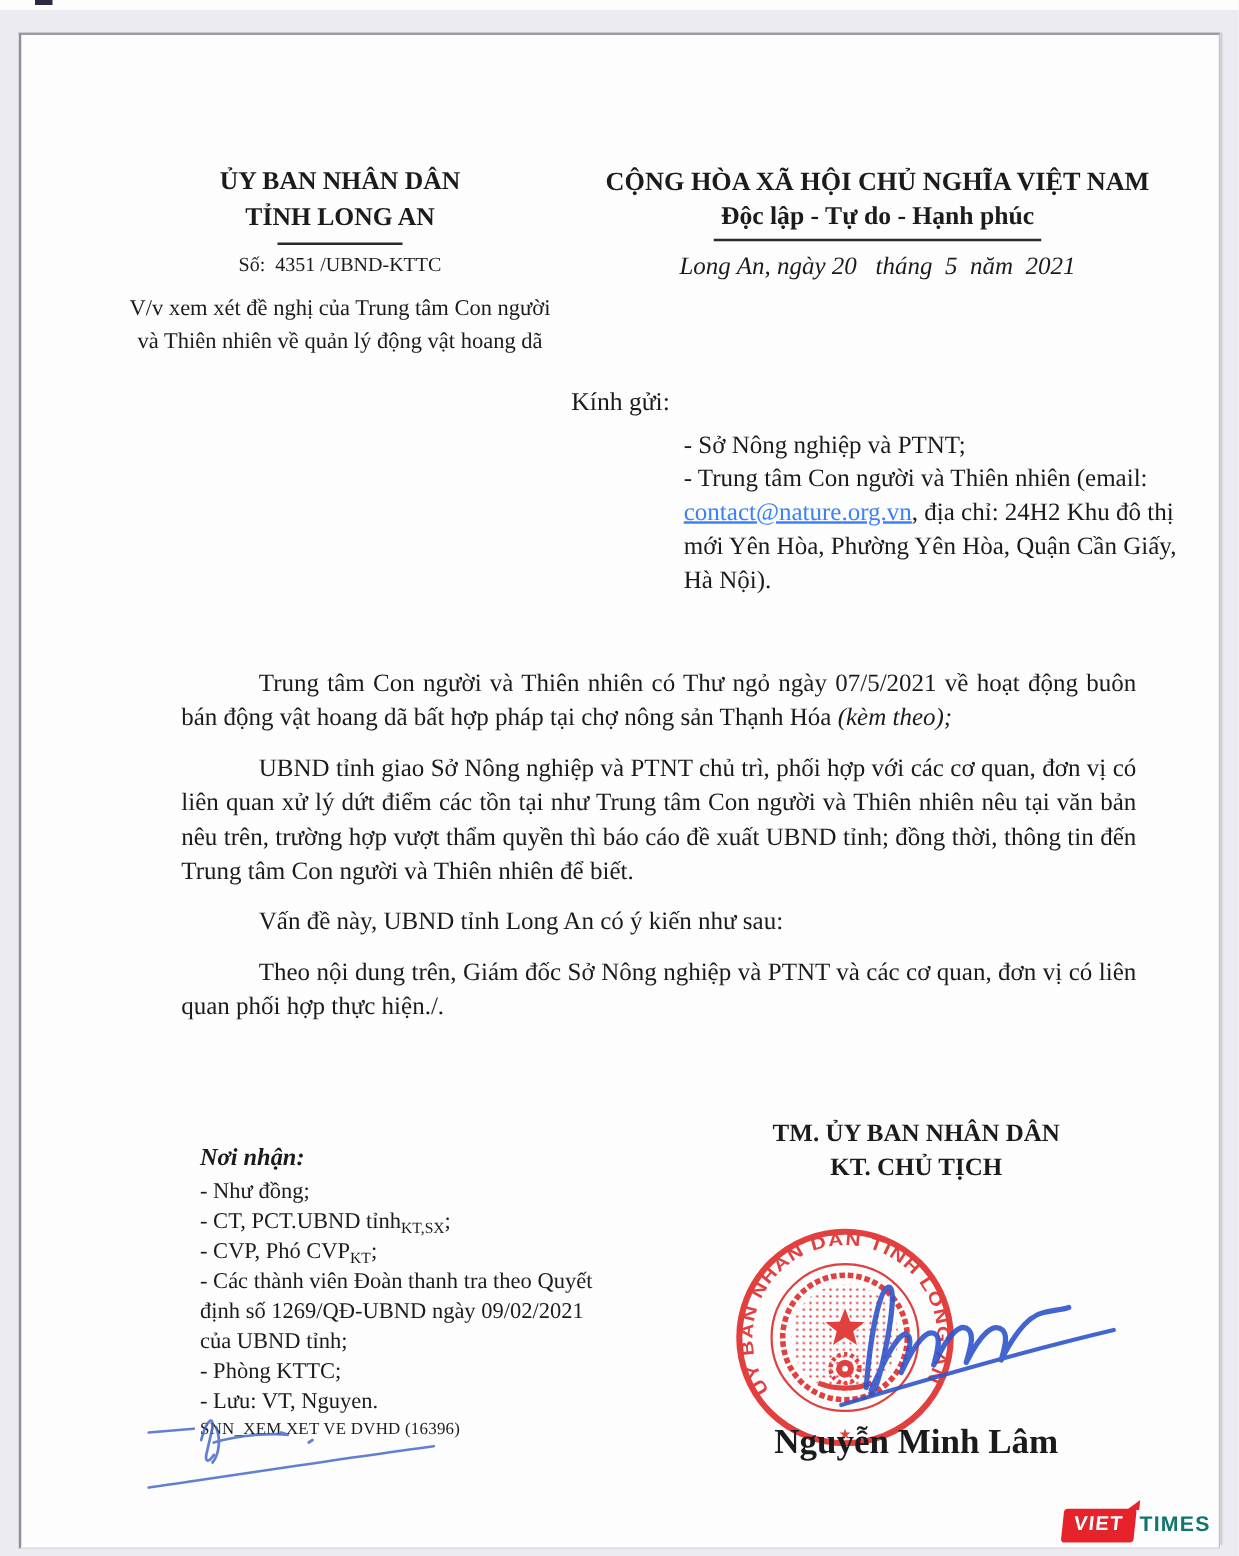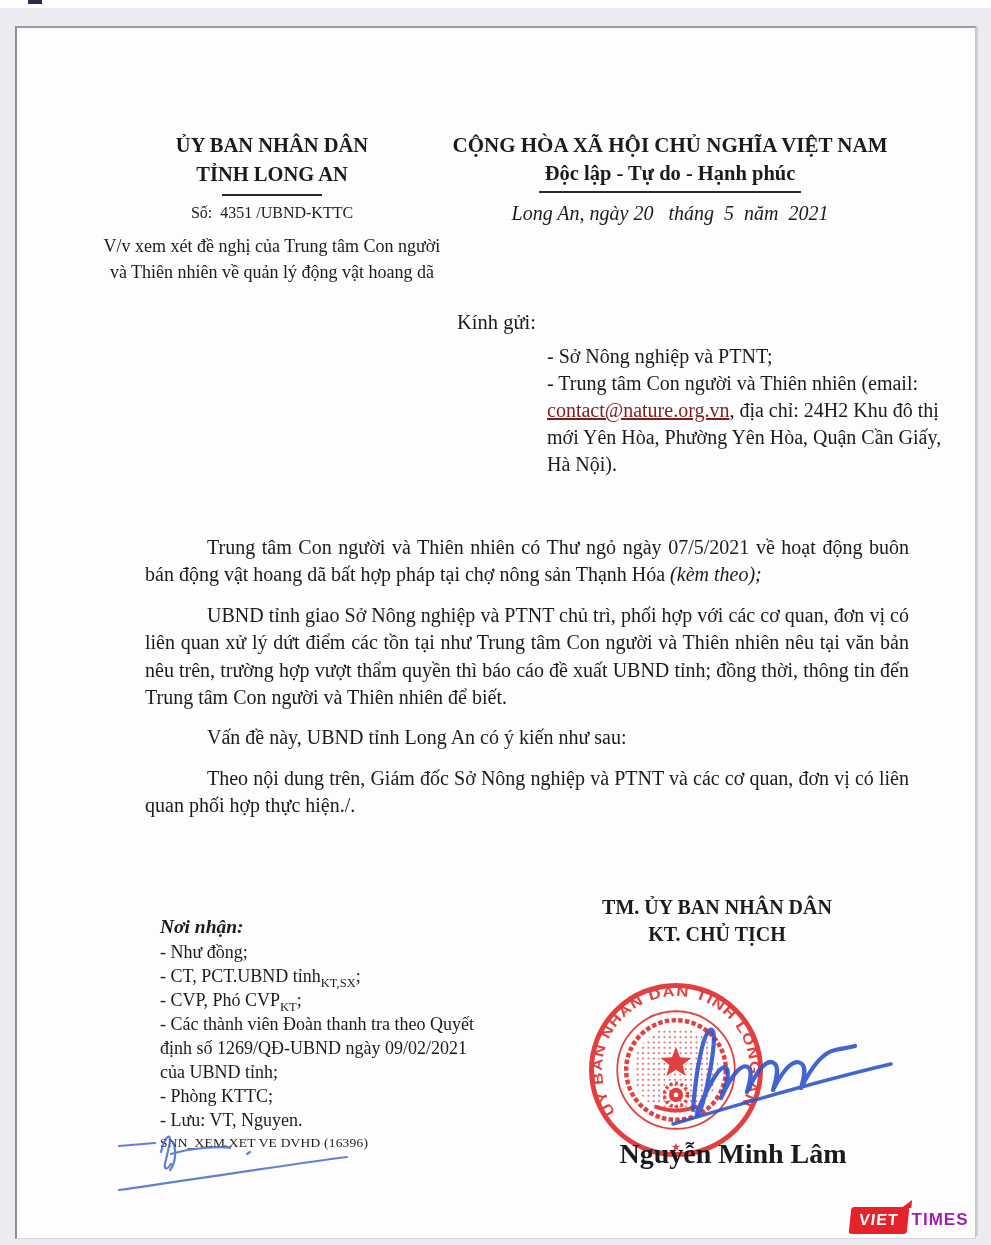--- a/index.html
+++ b/index.html
@@ -17,38 +17,38 @@
     border-left:2px solid #8f8f99;border-top:2px solid #9b9ba6;
     border-right:1px solid #c6c6d0;border-bottom:1px solid #d5d5de;
   }
   .abs{position:absolute;}
   
   .issuer{left:85px;top:103px;width:340px;text-align:center;}
   .issuer-l1,.issuer-l2{font-weight:bold;font-size:20.5px;line-height:29px;}
   .issuer-rule{width:100px;border-top:2px solid #2a2a2a;margin:5px auto 4px auto;}
   .doc-number{font-size:16px;line-height:26px;white-space:pre;}
   .doc-subject{font-size:18px;line-height:26px;margin-top:7px;}
-  .national{left:420px;top:103px;width:466px;text-align:center;}
+  .national{left:452px;top:103px;width:466px;text-align:center;}
   .national-l1{font-weight:bold;font-size:21px;line-height:28px;}
   .national-l2{font-weight:bold;font-size:20.5px;line-height:28px;}
   .national-rule{width:262px;border-top:2px solid #2a2a2a;margin:4px auto 2px auto;}
   .dateline{font-style:italic;font-size:20px;line-height:27px;margin-top:7px;white-space:pre;}
   
   .salutation{left:440px;top:283px;font-size:20.5px;}
   .recipients{left:530px;top:315px;width:396px;font-size:20px;line-height:27px;}
-  .email-link{color:#7f1d1d;text-decoration:underline;cursor:pointer;}
+  .email-link{color:#3b82f6;text-decoration:underline;cursor:pointer;}
   
   .body-text{left:128px;top:506px;width:764px;}
   .body-text p{
     margin:0 0 13px 0;font-size:20px;line-height:27.4px;
     text-align:justify;text-indent:62px;
   }
   .body-text p em{}
   
-  .sign-head{left:504px;top:866px;width:392px;text-align:center;
+  .sign-head{left:520px;top:866px;width:392px;text-align:center;
     font-weight:bold;font-size:20px;line-height:27px;}
   .sign-name{left:520px;top:1110px;width:392px;text-align:center;
     font-weight:bold;font-size:28px;}
   .seal{left:570px;top:953px;width:178px;height:178px;}
   .handsig{left:646px;top:980px;width:244px;height:128px;}
   .initials{left:82px;top:1096px;width:270px;height:90px;}
   
   .noi-nhan{left:143px;top:886px;width:332px;}
   .noi-nhan-title{font-weight:bold;font-style:italic;font-size:19.5px;line-height:26px;}
   .noi-nhan-item{font-size:18px;line-height:24px;}
@@ -61,21 +61,21 @@
     font-family:"Liberation Sans","DejaVu Sans",sans-serif;
     font-weight:bold;font-size:16px;letter-spacing:1px;
     padding:4px 9px 5px 9px;border-radius:3px;transform:skewX(-6deg);
   }
   .viet-badge .flag{
     position:absolute;top:-7px;right:-2px;width:0;height:0;
     border-left:10px solid transparent;border-bottom:8px solid #e6232b;
   }
   .viet-faint{
     font-family:"Liberation Sans","DejaVu Sans",sans-serif;
-    font-weight:bold;font-size:17px;letter-spacing:1px;color:#a21caf;margin-left:4px;
+    font-weight:bold;font-size:17px;letter-spacing:1px;color:#0f766e;margin-left:4px;
   }
   .edge-line{position:absolute;right:13px;top:26px;width:2px;height:1210px;background:#cfcfd8;}
 </style>
 </head>
 <body>
 
 <div class="top-strip"></div>
 <div class="top-mark"></div>
 <div class="edge-line"></div>
 

